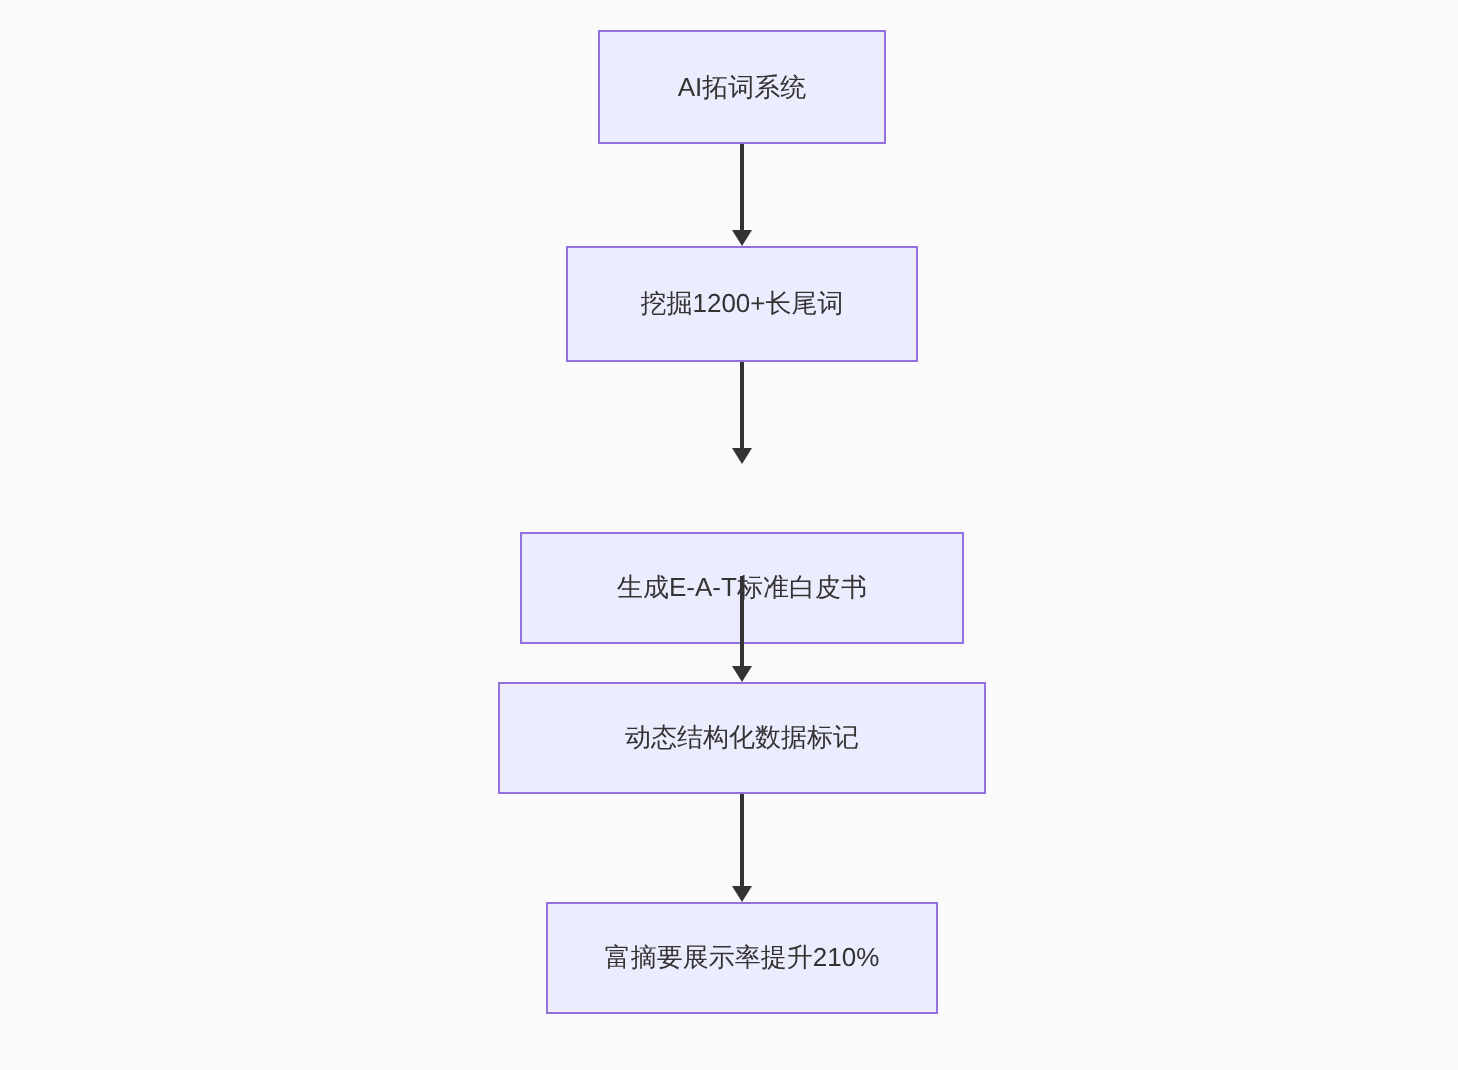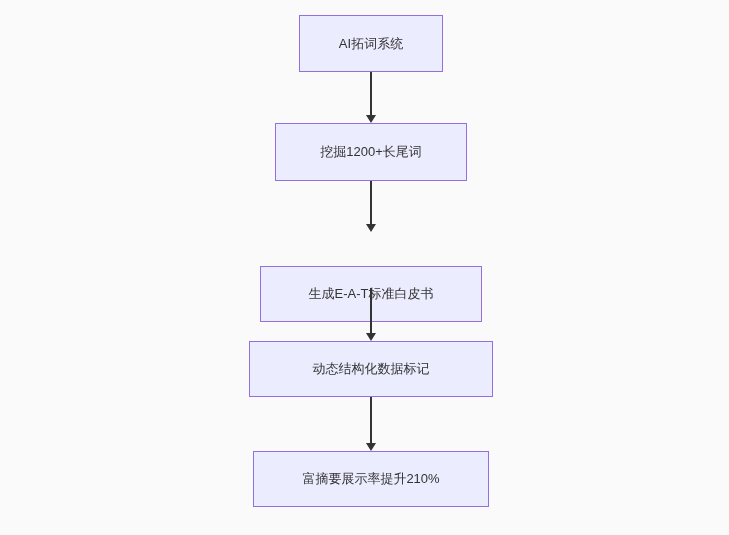--- a/index.html
+++ b/index.html
@@ -35,24 +35,24 @@
     border: 1px solid #9370DB;
     color: #333333;
     font-size: 13px;
     display: flex;
     align-items: center;
     justify-content: center;
     white-space: nowrap;
     text-align: center;
   }
   .node-1 { top: 15px;  width: 144px; height: 57px; }
-  .node-2 { top: 123px; width: 192px; height: 58px; }
+  .node-2 { top: 123px; width: 176px; height: 58px; }
   .node-3 { top: 232px; width: 222px; height: 56px; margin-top: 34px; }
   .node-4 { top: 341px; width: 244px; height: 56px; }
-  .node-5 { top: 451px; width: 236px; height: 56px; }
+  .node-5 { top: 451px; width: 196px; height: 56px; }
 
   .arrow {
     position: absolute;
     left: -1px;
     width: 2px;
     background: #333333;
   }
   .arrow::after {
     content: "";
     position: absolute;

